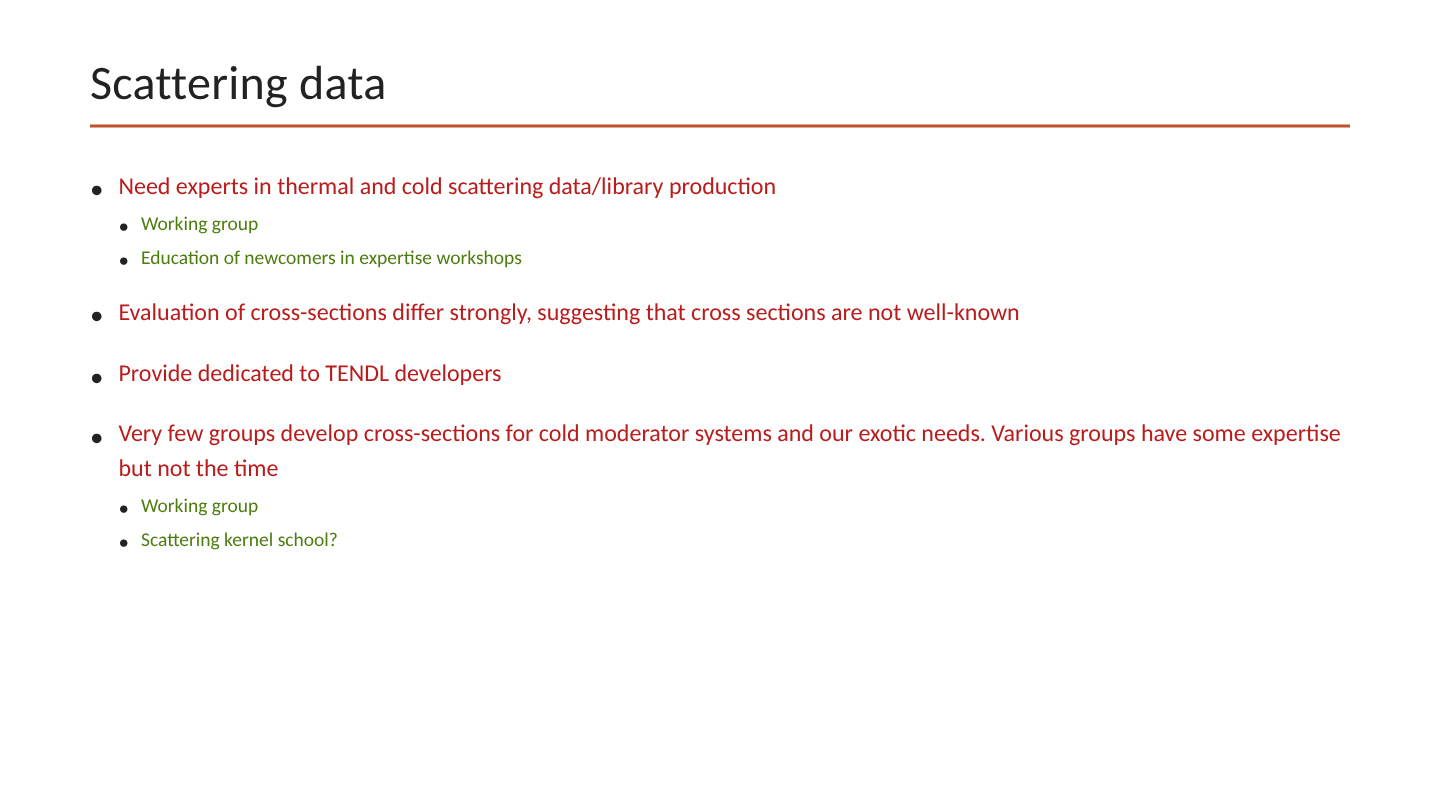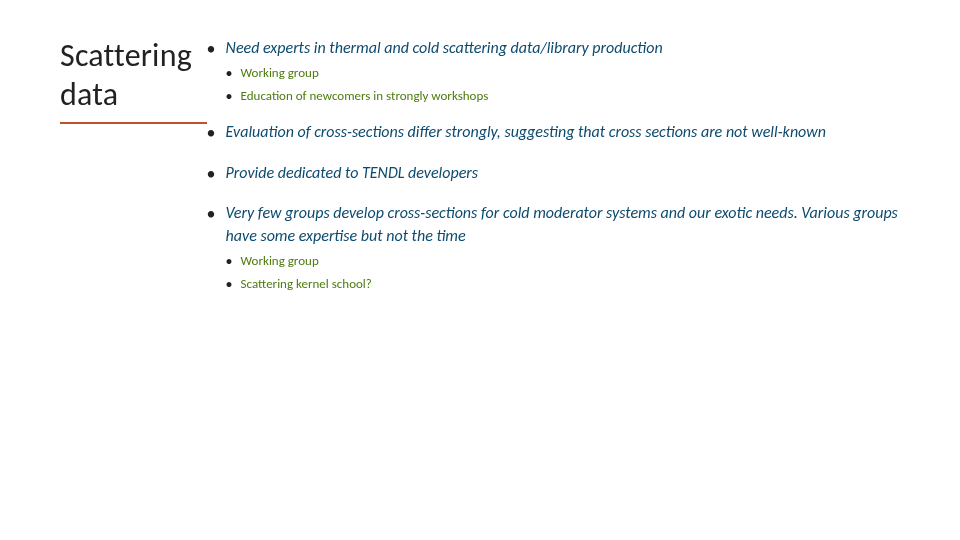--- a/index.html
+++ b/index.html
@@ -15,21 +15,21 @@
       font-family: 'Calibri', 'Segoe UI', Arial, sans-serif;
       color: #222222;
       overflow: hidden;
     }
 
     .slide {
       width: 960px;
       height: 420px;
       padding: 36px 60px 36px 60px;
       display: flex;
-      flex-direction: row;
+      flex-direction: column;
     }
 
     .title-section {
       margin-bottom: 10px;
     }
 
     .slide-title {
       font-size: 32px;
       font-weight: 400;
       color: #222222;
@@ -61,22 +61,21 @@
       font-size: 18px;
       line-height: 1.4;
       color: #222222;
       flex-shrink: 0;
       margin-top: 1px;
     }
 
     .bullet-text {
       font-size: 16px;
       line-height: 1.45;
-      color: #0c4a6e;
-      font-style: italic;
+      color: #b91c1c;
     }
 
     .sub-bullets {
       margin-top: 5px;
       display: flex;
       flex-direction: column;
       gap: 3px;
     }
 
     .sub-bullet-item {
@@ -114,21 +113,21 @@
       <span class="bullet-dot">•</span>
       <div>
         <span class="bullet-text">Need experts in thermal and cold scattering data/library production</span>
         <div class="sub-bullets">
           <div class="sub-bullet-item">
             <span class="sub-bullet-dot">•</span>
             <span class="sub-bullet-text">Working group</span>
           </div>
           <div class="sub-bullet-item">
             <span class="sub-bullet-dot">•</span>
-            <span class="sub-bullet-text">Education of newcomers in strongly workshops</span>
+            <span class="sub-bullet-text">Education of newcomers in expertise workshops</span>
           </div>
         </div>
       </div>
     </div>
 
     <div class="bullet-item">
       <span class="bullet-dot">•</span>
       <div>
         <span class="bullet-text">Evaluation of cross-sections differ strongly, suggesting that cross sections are not well-known</span>
       </div>

